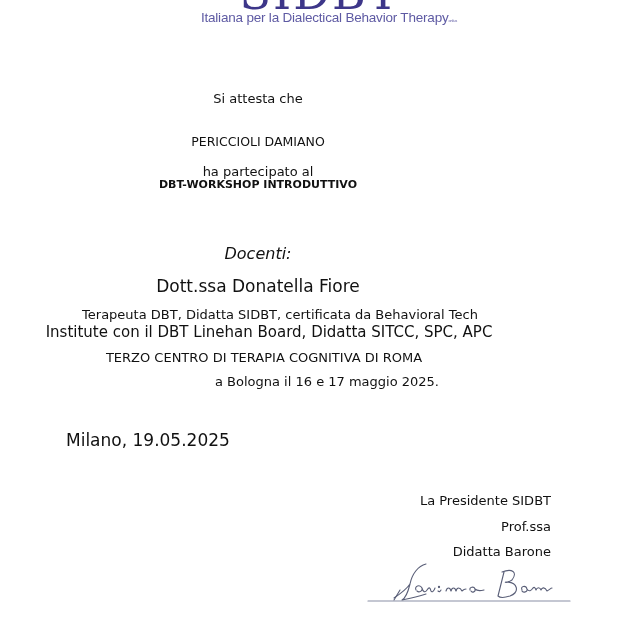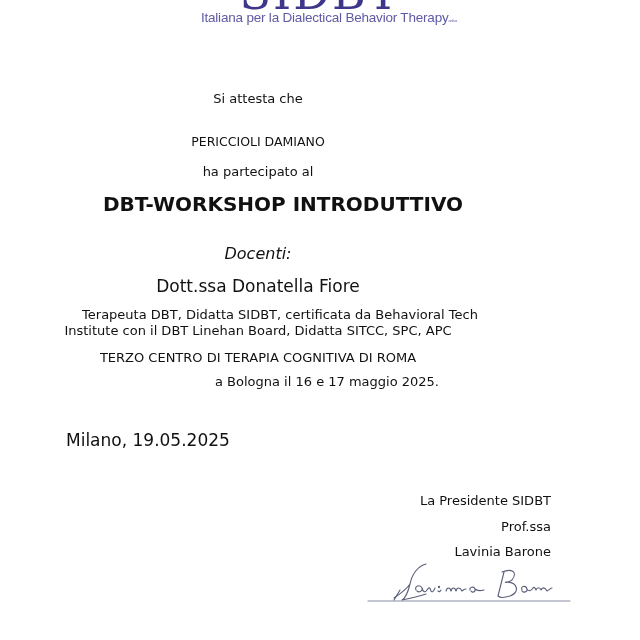--- a/index.html
+++ b/index.html
@@ -44,26 +44,26 @@
     .line {
       position: absolute;
       left: 0;
       width: 516px;
       text-align: center;
       white-space: nowrap;
     }
     .t-attesta { top: 91px; font-size: 13px; }
     .t-name { top: 134px; font-size: 12.5px; text-align: center; }
     .t-partecipato { top: 164px; font-size: 13px; }
-    .t-workshop { top: 192px; font-size: 20px; font-weight: bold; margin-left: 25px; }
+    .t-workshop { top: 178px; font-size: 11px; font-weight: bold; }
     .t-docenti { top: 244px; font-size: 16px; font-style: italic; }
     .t-docente { top: 276px; font-size: 17px; }
     .t-desc1 { top: 307px; font-size: 13px; left: 0; width: 560px; }
-    .t-desc2 { top: 323px; font-size: 13px; }
-    .t-centro { top: 350px; font-size: 13px; }
+    .t-desc2 { top: 323px; font-size: 15px; margin-left: 11px; }
+    .t-centro { top: 350px; font-size: 13px; padding-left: 6px; }
     .t-luogo { top: 374px; font-size: 13px; width: 654px; }
     .t-milano {
       position: absolute;
       top: 430px;
       left: 66px;
       font-size: 17px;
     }
     .sig-block {
       position: absolute;
       right: 89px;
@@ -98,21 +98,21 @@
 <div class="line t-docente">Dott.ssa Donatella Fiore</div>
 <div class="line t-desc1">Terapeuta DBT, Didatta SIDBT, certificata da Behavioral Tech</div>
 <div class="line t-desc2">Institute con il DBT Linehan Board, Didatta SITCC, SPC, APC</div>
 <div class="line t-centro">TERZO CENTRO DI TERAPIA COGNITIVA DI ROMA</div>
 <div class="line t-luogo">a Bologna il 16 e 17 maggio 2025.</div>
 
 <div class="t-milano">Milano, 19.05.2025</div>
 
 <div class="sig-block sig-role">La Presidente SIDBT</div>
 <div class="sig-block sig-title">Prof.ssa</div>
-<div class="sig-block sig-person">Lavinia Barone</div>
+<div class="sig-block sig-person">Didatta Barone</div>
 
 <svg class="signature" viewBox="0 0 210 45" xmlns="http://www.w3.org/2000/svg">
   <g fill="none" stroke="#5a5f78" stroke-width="1.1" stroke-linecap="round" stroke-linejoin="round">
 
     <line x1="2" y1="41" x2="204" y2="41" stroke="#8a8fa5" stroke-width="1.2"></line>
 
     <path d="M60 4 C52 6, 46 14, 44 24 C42 32, 40 38, 36 40 M44 24 C40 30, 34 34, 28 38 M36 40 C46 38, 54 36, 60 34"></path>
     <path d="M28 40 L34 30"></path>
 
     <path d="M50 30 C48 26, 54 24, 56 28 C57 31, 53 33, 51 31 M56 28 C57 32, 59 33, 61 30 C63 27, 64 27, 65 31 C66 33, 68 31, 69 28"></path>

